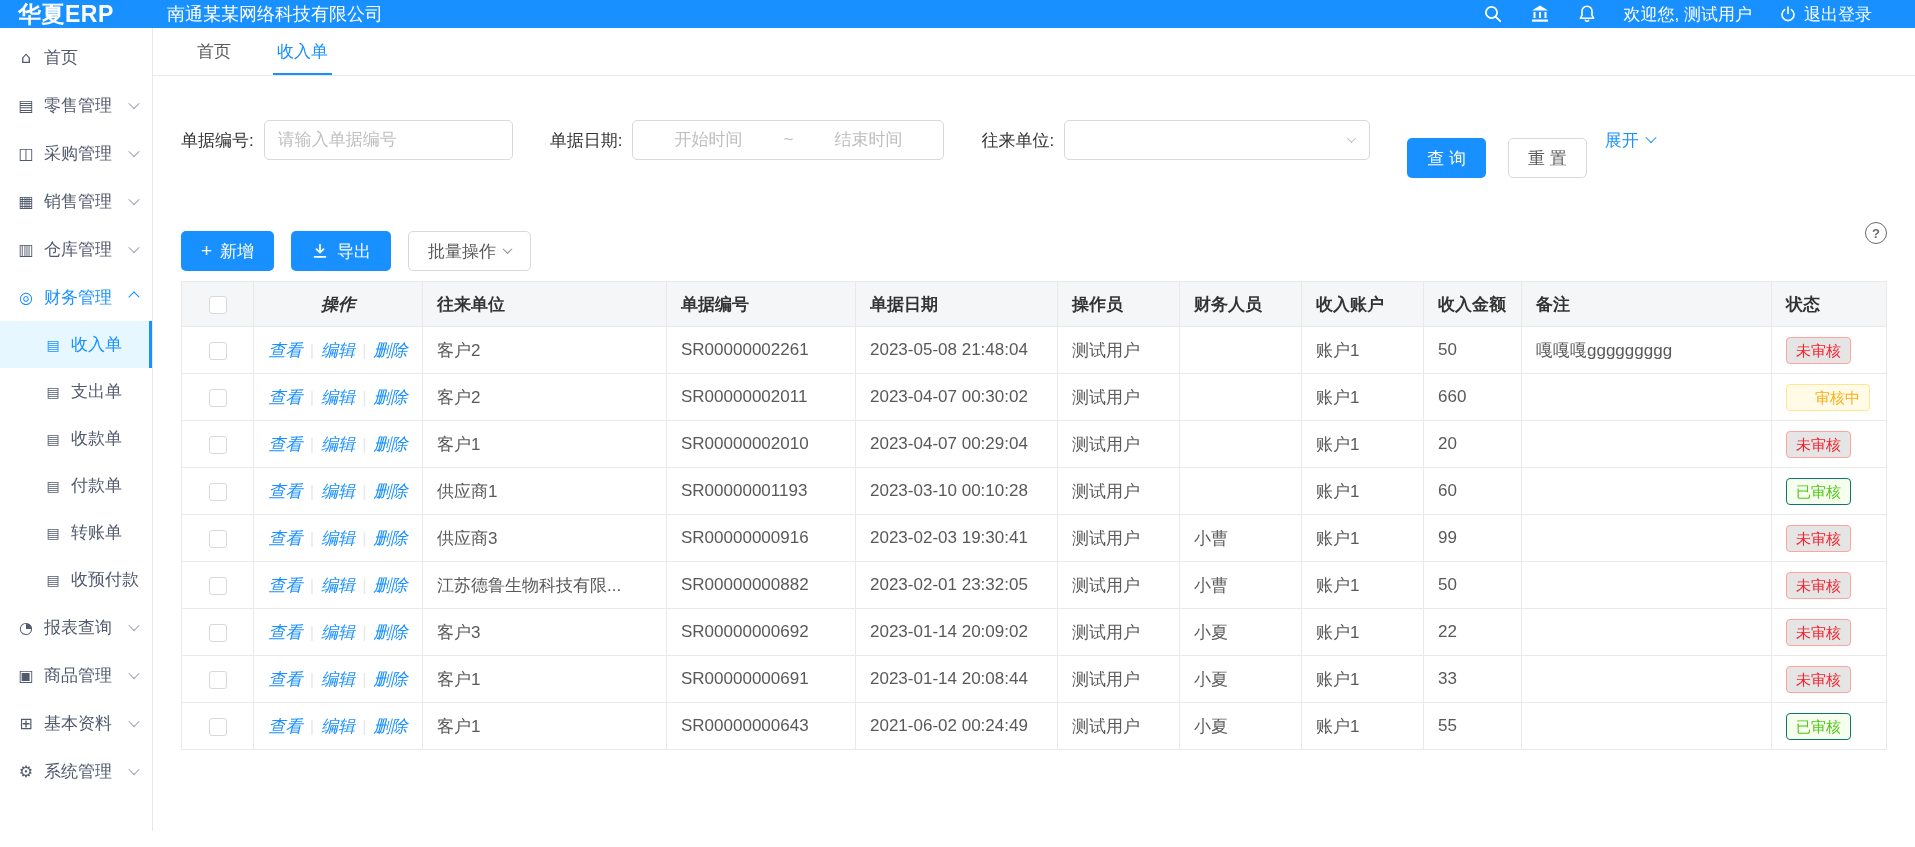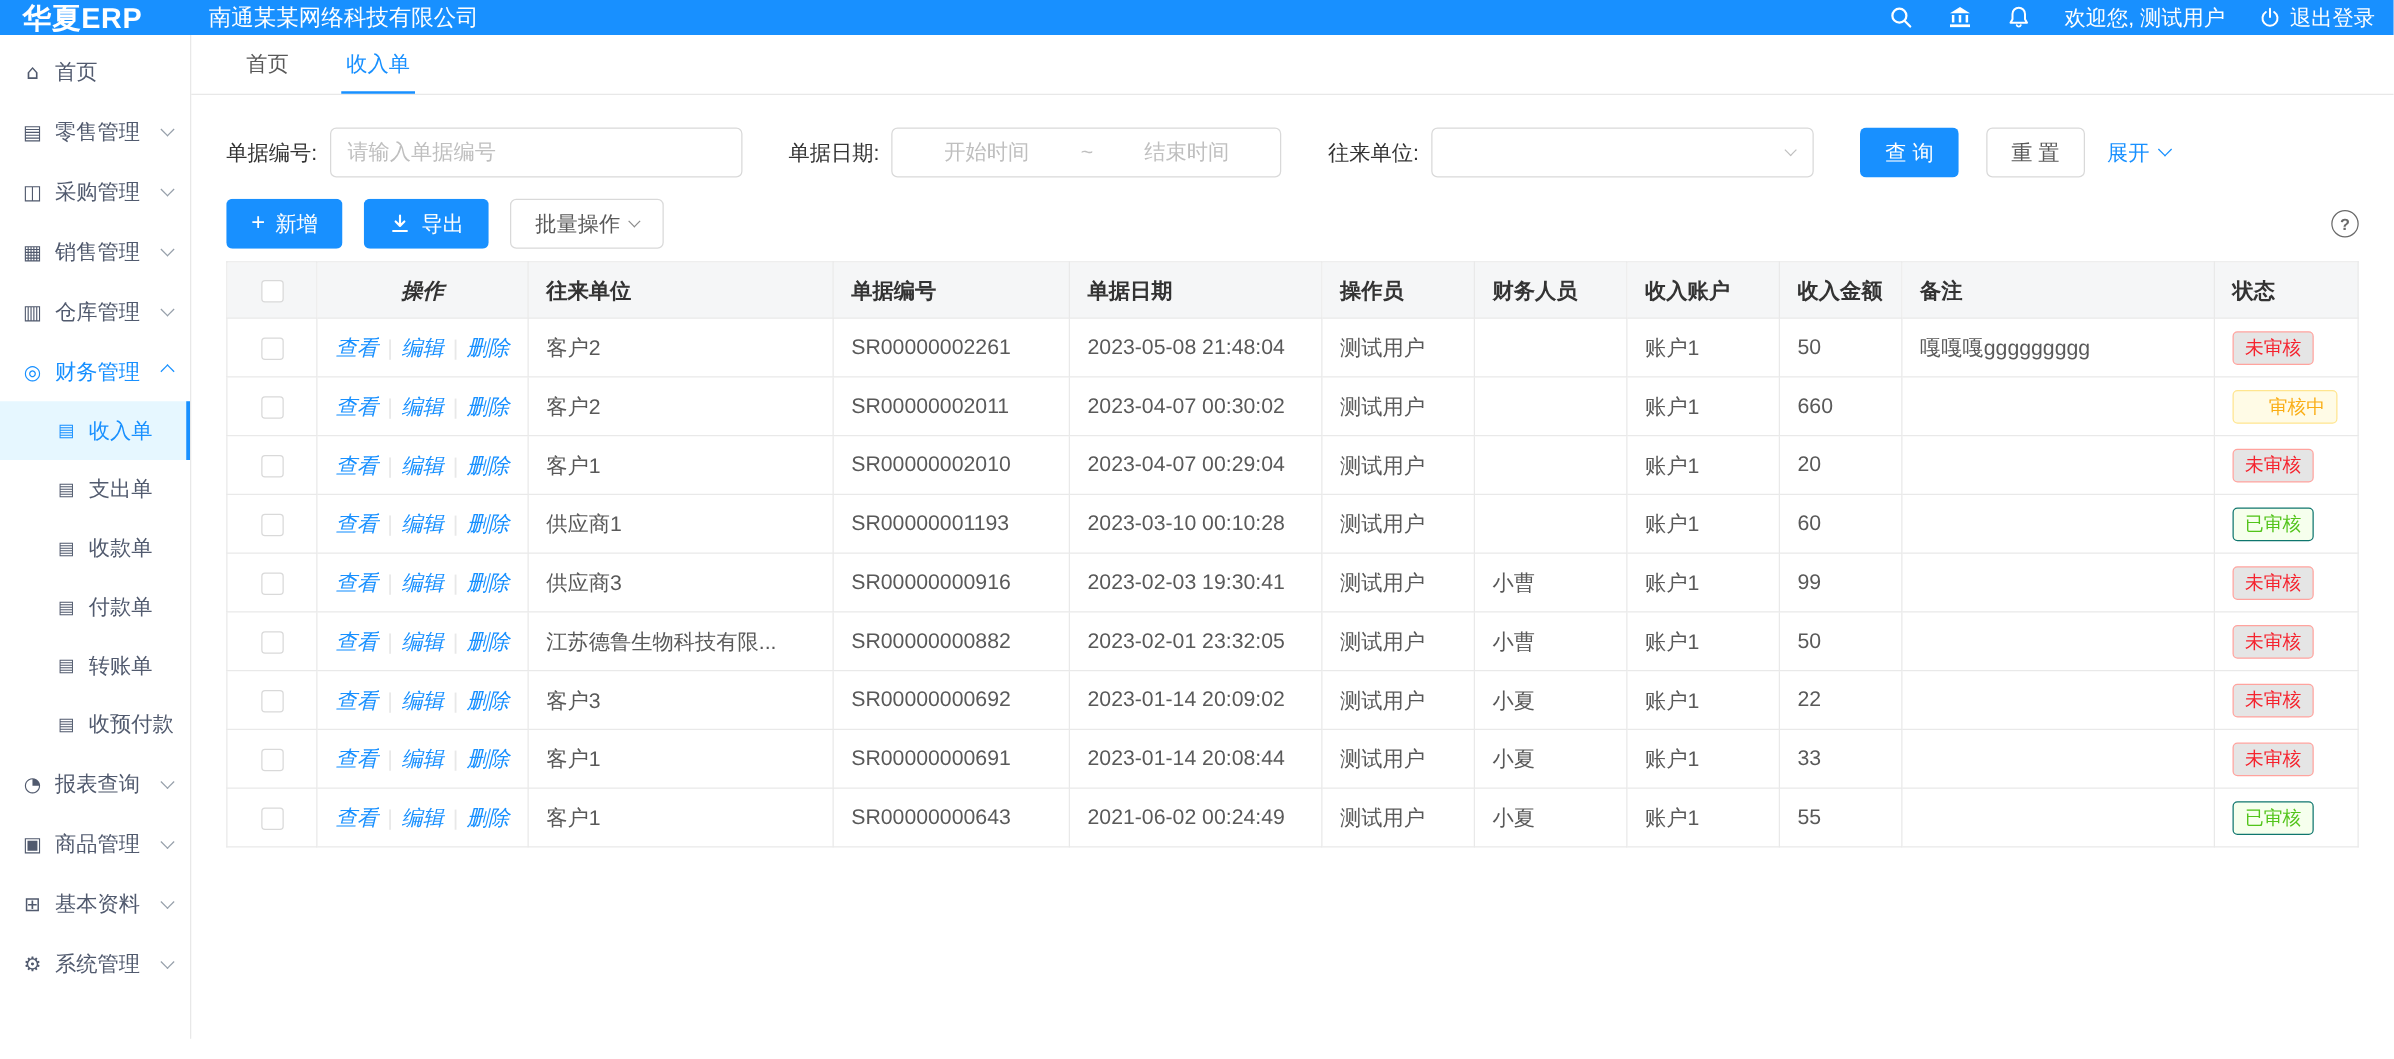--- a/index.html
+++ b/index.html
@@ -6,21 +6,21 @@
   html,body { margin:0; padding:0; }
   body {
     width:1915px; height:847px; overflow:hidden; background:#fff;
     font-family:"Liberation Sans","DejaVu Sans",sans-serif;
     font-size:17px; color:#595959;
   }
   
   .topbar { height:28px; background:#1890ff; display:flex; align-items:center; }
   .logo { width:153px; flex:none; padding-left:18px; color:#fff; font-size:23px; font-weight:bold; letter-spacing:.5px; }
   .company { color:#fff; font-size:18px; margin-left:14px; }
-  .tb-right { margin-left:auto; display:flex; align-items:center; gap:27px; padding-right:15px; color:#fff; }
+  .tb-right { margin-left:auto; display:flex; align-items:center; gap:27px; padding-right:43px; color:#fff; }
   .tb-ic { display:flex; align-items:center; cursor:pointer; }
   .tb-logout { display:flex; align-items:center; gap:7px; cursor:pointer; }
   
   .layout { display:flex; height:803px; }
   .sidebar { width:153px; flex:none; background:#fff; border-right:1px solid #e8e8e8; padding-top:5px; }
   .mi { height:48px; display:flex; align-items:center; padding:0 14px 0 17px; color:#515a6e; cursor:pointer; white-space:nowrap; }
   .mi-ic { font-family:"DejaVu Sans",sans-serif; font-size:16px; margin-right:9px; width:18px; flex:none; text-align:center; }
   .chev { display:inline-block; width:8px; height:8px; border-right:1.5px solid currentColor; border-bottom:1.5px solid currentColor; }
   .chev.down { transform:rotate(45deg) translate(-1px,-1px); }
   .chev.up { transform:rotate(225deg); }
@@ -35,29 +35,29 @@
   .tabbar { height:48px; flex:none; border-bottom:1px solid #e8e8e8; display:flex; align-items:stretch; padding-left:44px; gap:46px; }
   .tab { display:flex; align-items:center; color:#595959; cursor:pointer; position:relative; }
   .tab.active { color:#1890ff; }
   .tab.active::after { content:""; position:absolute; left:-4px; right:-4px; bottom:0; height:2px; background:#1890ff; }
   .body-pad { padding:0 28px; }
   
   .filter-row { display:flex; align-items:center; margin-top:26px; }
   .f-label { color:#333; margin-right:10px; white-space:nowrap; }
   .inp { height:40px; border:1px solid #d9d9d9; border-radius:5px; padding:0 13px; font-size:17px; color:#595959; outline:none; font-family:inherit; background:#fff; }
   .inp::placeholder { color:#bfbfbf; }
-  .bill-inp { width:330px; margin-right:37px; }
+  .bill-inp { width:249px; margin-right:37px; }
   .range { width:312px; height:40px; border:1px solid #d9d9d9; border-radius:5px; display:flex; align-items:center; margin-right:37px; background:#fff; }
   .range input { border:none; outline:none; flex:1; min-width:0; text-align:center; font-size:17px; font-family:inherit; color:#595959; background:transparent; }
   .range input::placeholder { color:#bfbfbf; }
   .range .tilde { color:#bfbfbf; flex:none; }
   .select { position:relative; width:306px; height:40px; border:1px solid #d9d9d9; border-radius:5px; margin-right:37px; background:#fff; cursor:pointer; }
   .select .chev, .pag-size .chev, .btn .chev { color:#bfbfbf; width:7px; height:7px; }
   .select .chev { position:absolute; right:14px; top:15px; }
-  .btn { height:40px; border-radius:5px; display:inline-flex; align-items:center; justify-content:center; gap:8px; padding:0 19px; font-size:17px; cursor:pointer; border:1px solid transparent; white-space:nowrap; }
+  .btn { height:40px; border-radius:5px; display:inline-flex; align-items:center; justify-content:center; gap:8px; padding:0 19px; font-size:17px; cursor:pointer; border:1px solid transparent; white-space:nowrap;margin-top:36px; }
   .btn-primary { background:#1890ff; color:#fff; }
   .btn-default { background:#fff; border-color:#d9d9d9; color:#595959; }
   .btn .chev { color:#8c8c8c; margin-top:-2px; }
   .mr22 { margin-right:22px; } .mr18 { margin-right:18px; }
   .expand-link { display:inline-flex; align-items:center; gap:8px; color:#1890ff; cursor:pointer; text-decoration:none; }
   .expand-link .chev { color:#1890ff; margin-top:-3px; }
   
   .toolbar-row { display:flex; align-items:center; gap:17px; margin-top:17px; }
   .plus { font-size:19px; line-height:1; margin-top:-2px; }
   .help { margin-left:auto; width:22px; height:22px; border:1.5px solid #6a6a6a; border-radius:50%; color:#6a6a6a; display:flex; align-items:center; justify-content:center; font-size:13px; font-weight:bold; cursor:pointer; }

